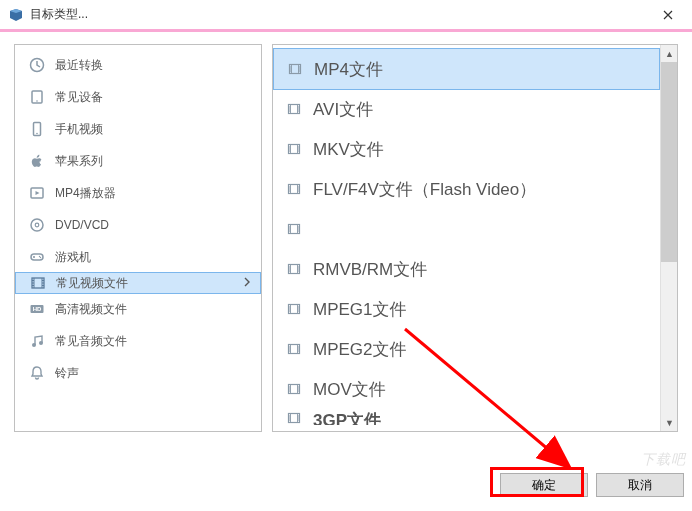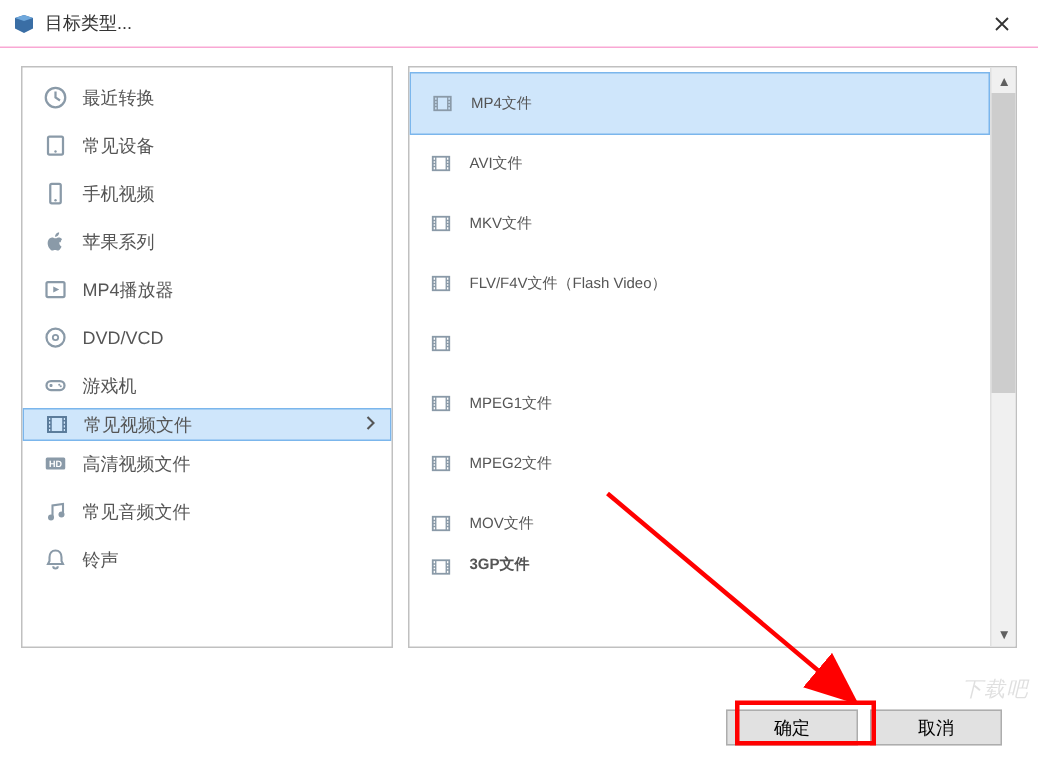--- a/index.html
+++ b/index.html
@@ -11,21 +11,21 @@
       font-family: "Microsoft YaHei", "Segoe UI", sans-serif;
       font-size: 12px;
       background: #fff;
       width: 692px;
       height: 511px;
       overflow: hidden;
       position: relative;
     }
     .title-bar {
       height: 32px;
-      border-bottom: 1px solid #f9a8d4;
+      border-bottom: 3px solid #f9a8d4;
       display: flex;
       align-items: center;
       padding: 0 8px;
       justify-content: space-between;
     }
     .title-left {
       display: flex;
       align-items: center;
       gap: 6px;
     }
@@ -132,21 +132,21 @@
     .right-item .icon-slot {
       width: 18px;
       height: 18px;
       margin-right: 10px;
       display: flex;
       align-items: center;
       justify-content: center;
       color: #8a9aa8;
     }
     .right-item .label {
-      font-size: 10px;
+      font-size: 17px;
     }
     .right-item.clipped {
       height: 16px;
       overflow: hidden;
       align-items: flex-start;
       font-weight: bold;
     }
     .scrollbar {
       width: 17px;
       background: #f0f0f0;
@@ -170,21 +170,21 @@
       top: 17px;
       left: 0;
       width: 17px;
       height: 200px;
       background: #cdcdcd;
       cursor: pointer;
     }
     .button-row {
       position: absolute;
       bottom: 14px;
-      right: 24px;
+      right: 8px;
       display: flex;
       gap: 8px;
       margin-left: 32px;
     }
     .btn {
       width: 88px;
       height: 24px;
       border: 1px solid #adadad;
       background: #e1e1e1;
       font-size: 12px;
@@ -390,20 +390,29 @@
               </svg>
             </span>
           </div>
           <div class="right-item">
             <span class="icon-slot">
               <svg width="16" height="16" viewBox="0 0 16 16">
                 <rect x="2.5" y="3.5" width="11" height="9" fill="none" stroke="currentColor" stroke-width="1.2"></rect>
                 <path d="M4.5 3.5 V12.5 M11.5 3.5 V12.5 M2.5 6 H4.5 M2.5 8 H4.5 M2.5 10 H4.5 M11.5 6 H13.5 M11.5 8 H13.5 M11.5 10 H13.5" stroke="currentColor" stroke-width="0.9"></path>
               </svg>
             </span>
+            <span class="label">RMVB/RM文件</span>
+          </div>
+          <div class="right-item">
+            <span class="icon-slot">
+              <svg width="16" height="16" viewBox="0 0 16 16">
+                <rect x="2.5" y="3.5" width="11" height="9" fill="none" stroke="currentColor" stroke-width="1.2"></rect>
+                <path d="M4.5 3.5 V12.5 M11.5 3.5 V12.5 M2.5 6 H4.5 M2.5 8 H4.5 M2.5 10 H4.5 M11.5 6 H13.5 M11.5 8 H13.5 M11.5 10 H13.5" stroke="currentColor" stroke-width="0.9"></path>
+              </svg>
+            </span>
             <span class="label">MPEG1文件</span>
           </div>
           <div class="right-item">
             <span class="icon-slot">
               <svg width="16" height="16" viewBox="0 0 16 16">
                 <rect x="2.5" y="3.5" width="11" height="9" fill="none" stroke="currentColor" stroke-width="1.2"></rect>
                 <path d="M4.5 3.5 V12.5 M11.5 3.5 V12.5 M2.5 6 H4.5 M2.5 8 H4.5 M2.5 10 H4.5 M11.5 6 H13.5 M11.5 8 H13.5 M11.5 10 H13.5" stroke="currentColor" stroke-width="0.9"></path>
               </svg>
             </span>
             <span class="label">MPEG2文件</span>

